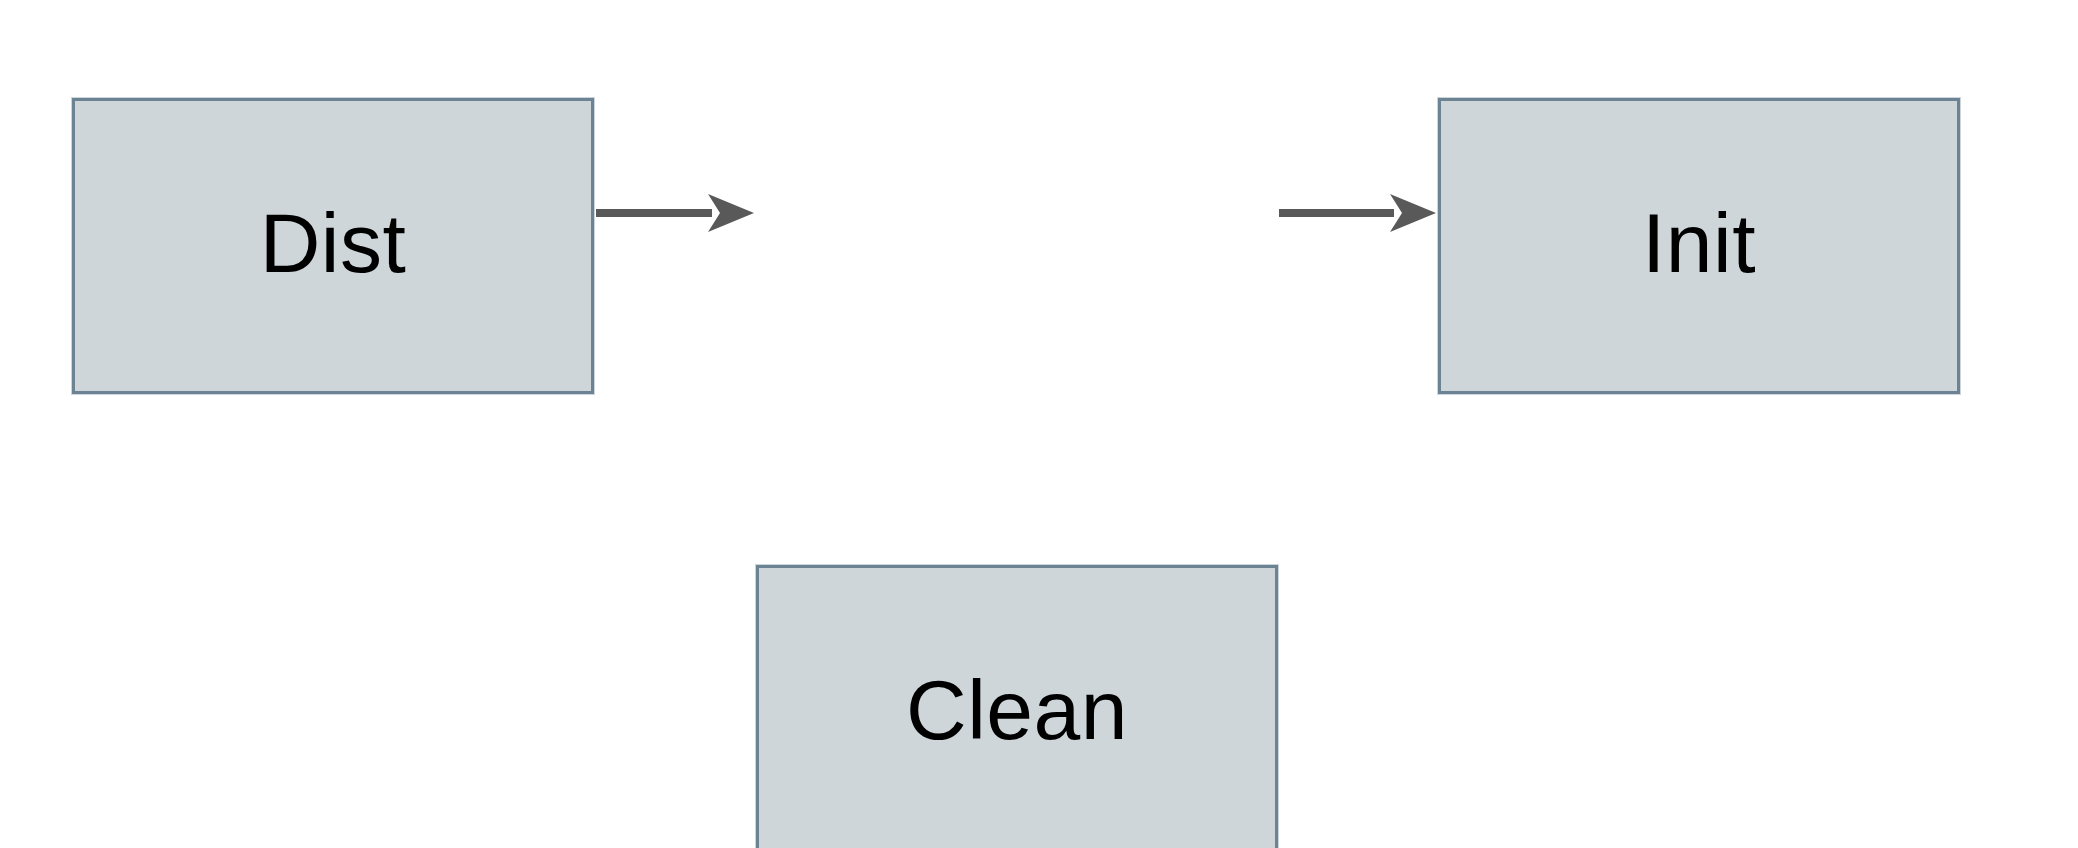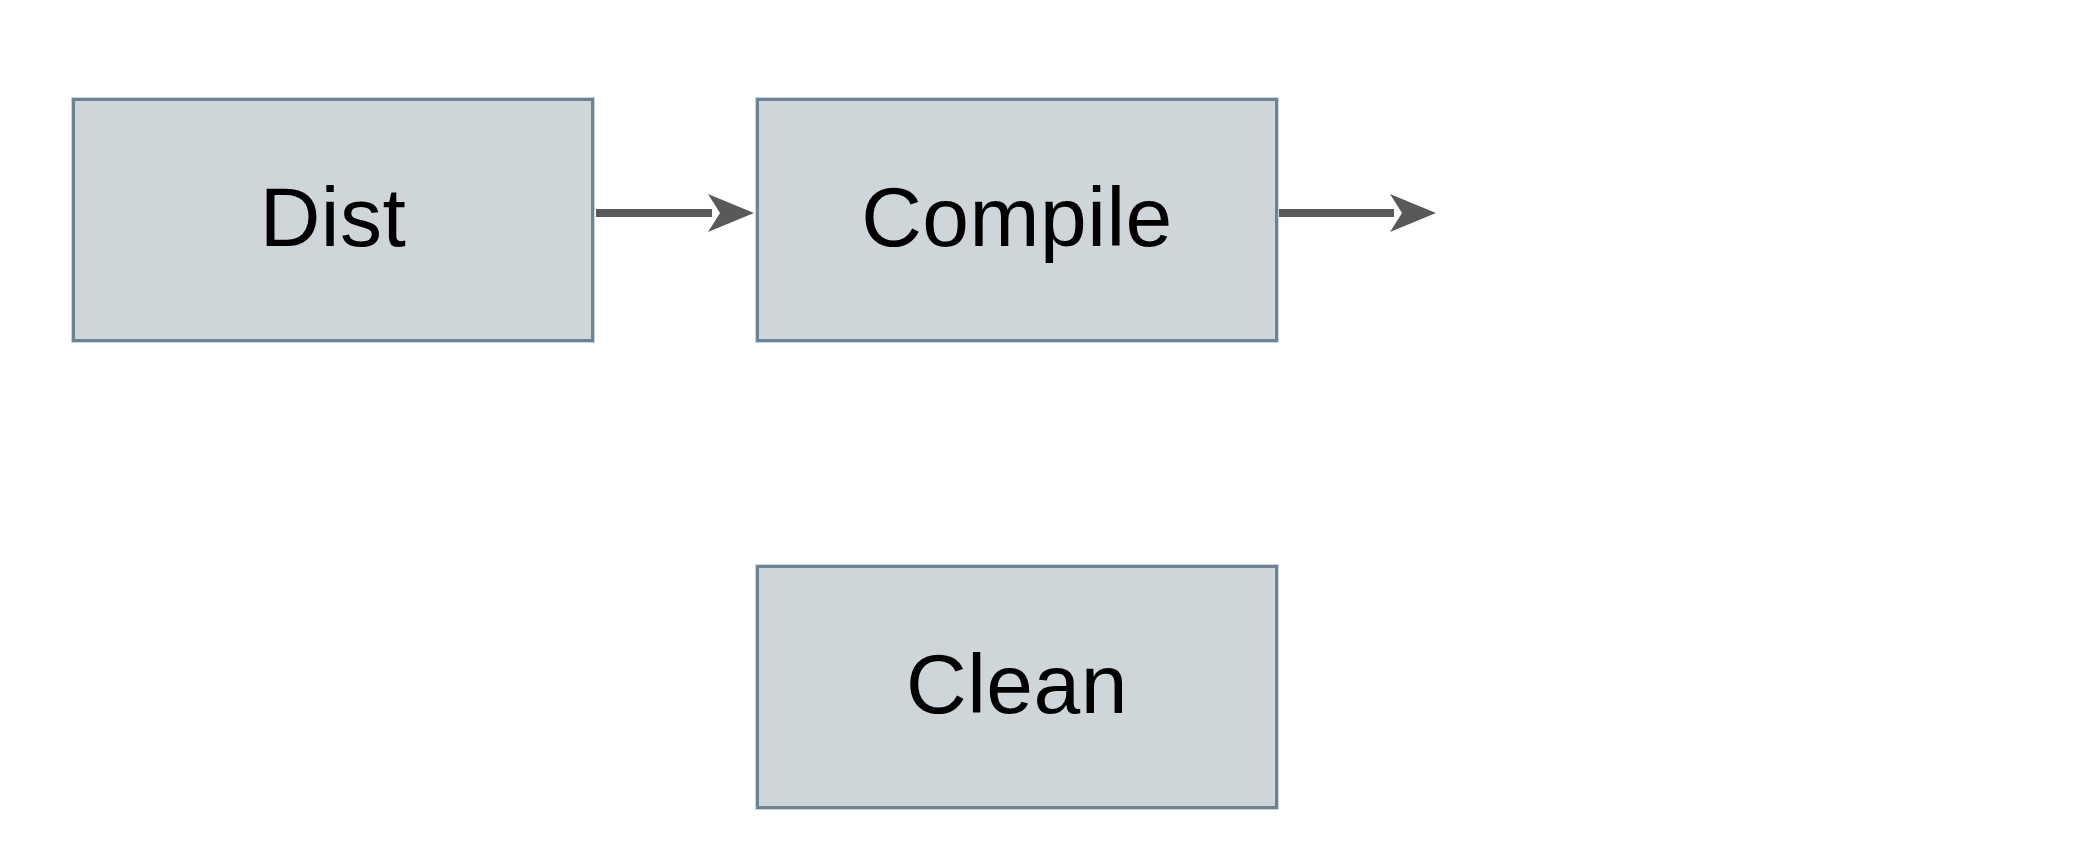--- a/index.html
+++ b/index.html
@@ -17,21 +17,21 @@
   .canvas {
     position: relative;
     width: 2078px;
     height: 848px;
     background: var(--canvas-bg);
     overflow: hidden;
   }
   .node {
     position: absolute;
     width: 522px;
-    height: 244px;
+    height: 296px;
     background: var(--node-fill);
     border: 3px solid var(--node-border);
     box-shadow: 0 0 0 1px rgba(160, 178, 188, 0.55);
     display: flex;
     align-items: center;
     justify-content: center;
     cursor: default;
   }
   .node-label {
     font-size: 84px;
@@ -68,22 +68,22 @@
     <g>
       <line x1="1279" y1="213" x2="1394" y2="213"></line>
       <polygon points="1436,213 1390,194 1402,213 1390,232"></polygon>
     </g>
   </svg>
 
   <div class="node" id="node-dist">
     <span class="node-label">Dist</span>
   </div>
 
-  <div class="node" id="node-compile">
-    <span class="node-label">Compile</span>
+
+  <div class="node" id="node-init">
+    <span class="node-label">Init</span>
   </div>
-
 
   <div class="node" id="node-clean">
     <span class="node-label">Clean</span>
   </div>
 
 </div>
 
 </body></html>

